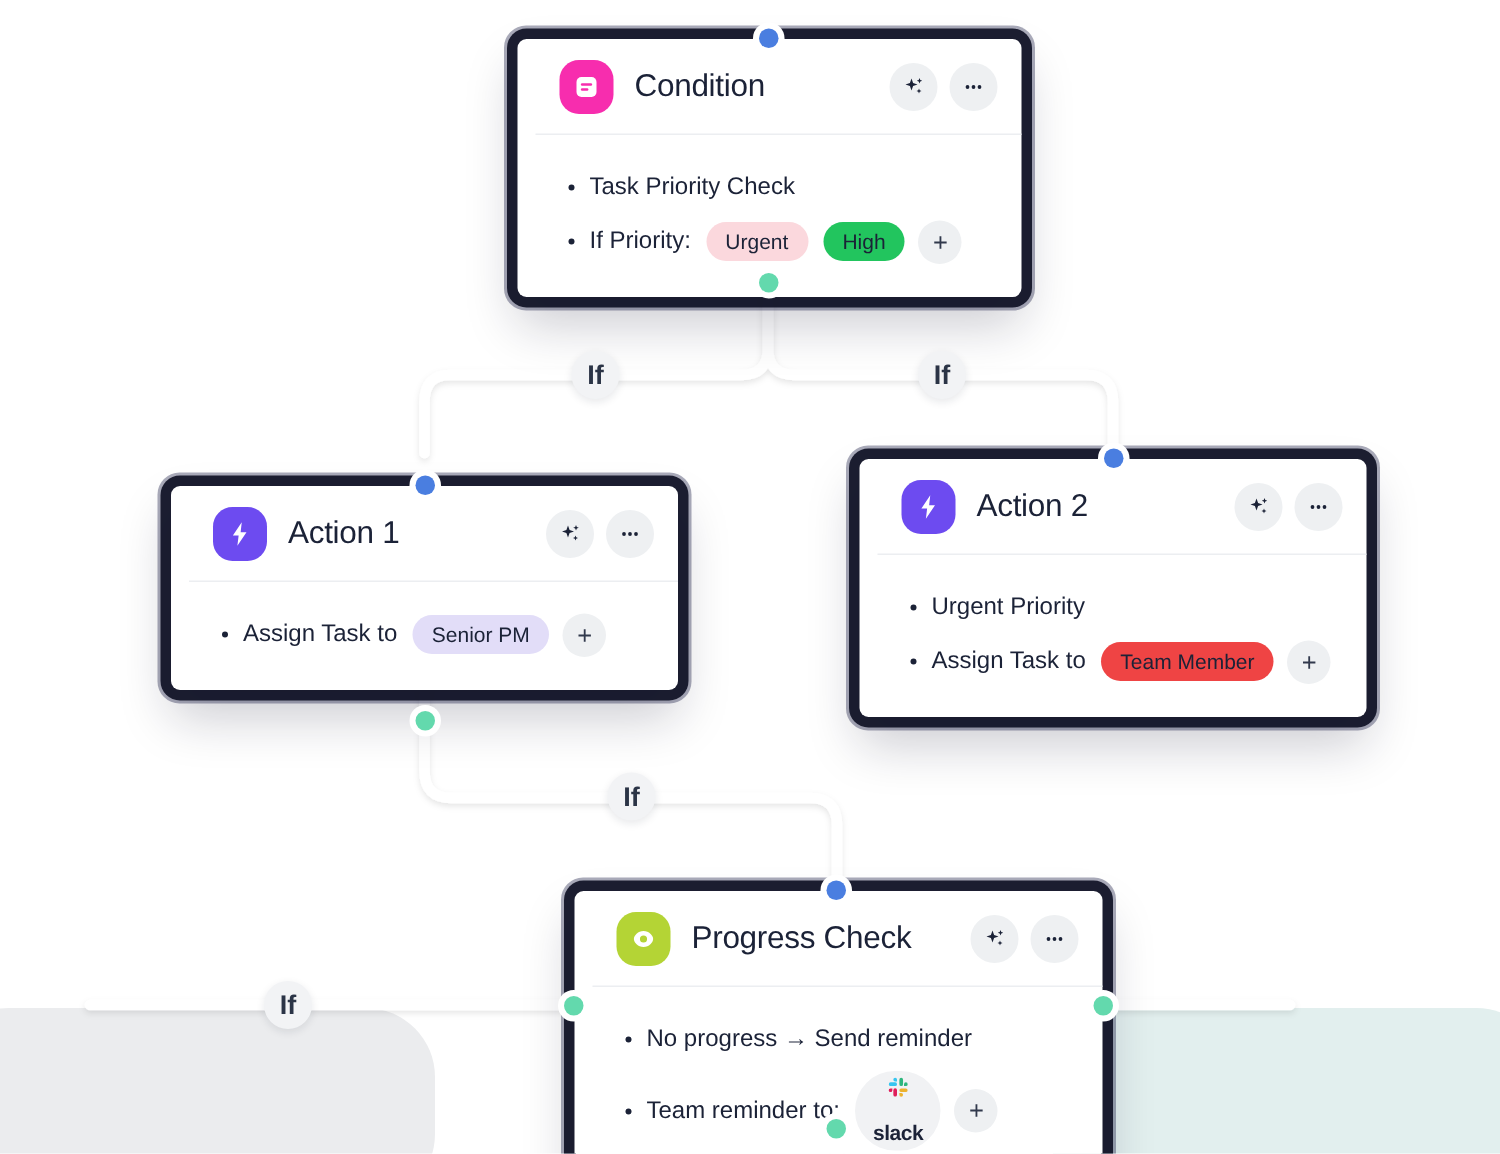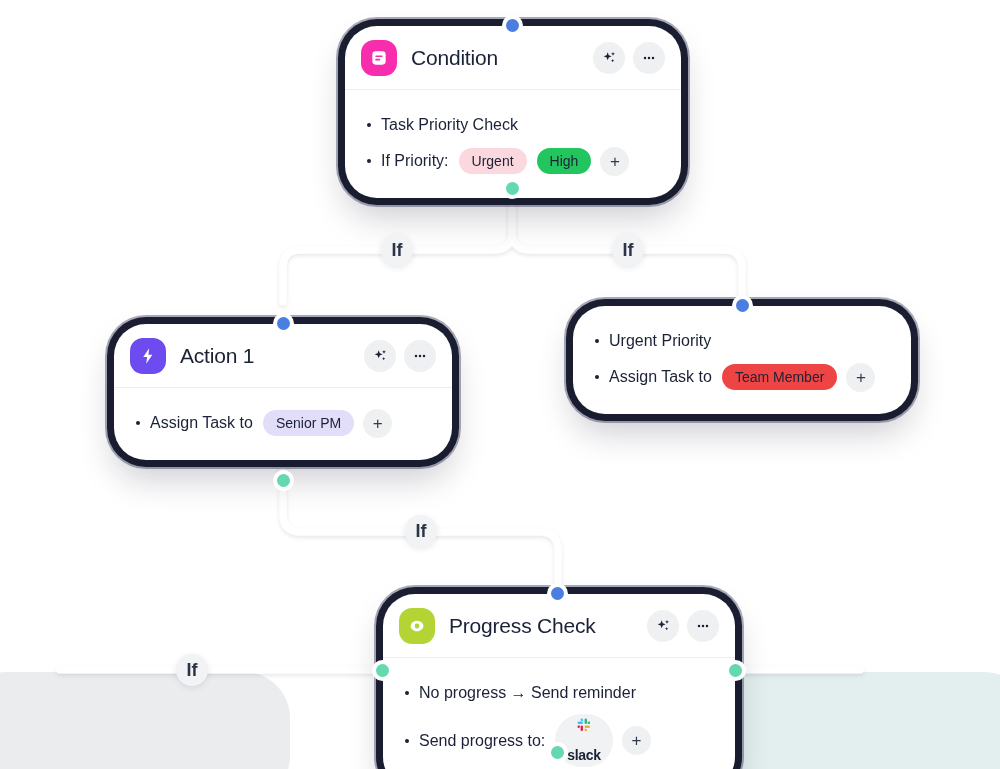--- a/index.html
+++ b/index.html
@@ -66,26 +66,27 @@
     justify-content: center;
     box-shadow: 0 2px 6px rgba(20,25,45,0.10);
     z-index: 6;
     cursor: pointer;
   }
 
   
   .node {
     position: absolute;
     background: #ffffff;
-    border-radius: 32px;
+    border-radius: 6px;
     box-shadow:
       0 0 0 7px rgba(16,18,38,0.93),
       0 0 0 9px rgba(40,42,80,0.40),
       0 18px 34px rgba(18,20,45,0.22);
     z-index: 4;
+    padding-left: 12px;
   }
 
   .node-head {
     display: flex;
     align-items: center;
     padding: 0 16px;
     height: 64px;
     border-bottom: 1px solid #eceef1;
   }
 
@@ -332,20 +333,44 @@
         <span class="pill pill-senior">Senior PM</span>
         <button class="plus-btn">+</button>
       </div>
     </div>
   </div>
 
   <div class="node" style="left:573px; top:306px; width:338px;">
 
     <div class="port port-in" style="left:163px; top:-7px;"></div>
 
+    <div class="node-head">
+      <div class="node-icon purple">
+        <svg width="20" height="20" viewBox="0 0 24 24" aria-hidden="true">
+          <path d="M13.4 2.6L6.3 13.2h4.6l-1 8.2 7.3-10.8h-4.7z" fill="#ffffff"></path>
+        </svg>
+      </div>
+      <div class="node-title">Action 2</div>
+      <div class="head-actions">
+        <button class="round-btn">
+          <svg width="16" height="16" viewBox="0 0 24 24" aria-hidden="true">
+            <path d="M10 3.5l1.6 4.4 4.4 1.6-4.4 1.6L10 15.5 8.4 11.1 4 9.5l4.4-1.6z" fill="#1b2237"></path>
+            <path d="M18 3l.8 2 2 .8-2 .8L18 8.6l-.8-2-2-.8 2-.8z" fill="#1b2237"></path>
+            <path d="M17.5 13.5l.7 1.8 1.8.7-1.8.7-.7 1.8-.7-1.8-1.8-.7 1.8-.7z" fill="#1b2237"></path>
+          </svg>
+        </button>
+        <button class="round-btn">
+          <svg width="16" height="16" viewBox="0 0 24 24" aria-hidden="true">
+            <circle cx="6" cy="12" r="1.9" fill="#1b2237"></circle>
+            <circle cx="12" cy="12" r="1.9" fill="#1b2237"></circle>
+            <circle cx="18" cy="12" r="1.9" fill="#1b2237"></circle>
+          </svg>
+        </button>
+      </div>
+    </div>
 
     <div class="node-body">
       <div class="bullet-row">
         <span class="bullet-dot"></span>
         <span class="bullet-text">Urgent Priority</span>
       </div>
       <div class="bullet-row">
         <span class="bullet-dot"></span>
         <span class="bullet-text">Assign Task to</span>
         <span class="pill pill-team">Team Member</span>
@@ -387,21 +412,21 @@
       </div>
     </div>
 
     <div class="node-body">
       <div class="bullet-row">
         <span class="bullet-dot"></span>
         <span class="bullet-text">No progress → Send reminder</span>
       </div>
       <div class="bullet-row">
         <span class="bullet-dot"></span>
-        <span class="bullet-text">Send progress to:</span>
+        <span class="bullet-text">Team reminder to:</span>
         <span class="pill pill-slack">
           <span style="display:flex;">
             <svg width="14" height="14" viewBox="0 0 24 24" aria-hidden="true">
               <path d="M5.0 15.1a2.1 2.1 0 1 1-2.1-2.1h2.1zM6.1 15.1a2.1 2.1 0 1 1 4.2 0v5.2a2.1 2.1 0 1 1-4.2 0z" fill="#e01e5a"></path>
               <path d="M8.2 5.0a2.1 2.1 0 1 1 2.1-2.1v2.1zM8.2 6.1a2.1 2.1 0 1 1 0 4.2H3.0a2.1 2.1 0 1 1 0-4.2z" fill="#36c5f0"></path>
               <path d="M18.3 8.2a2.1 2.1 0 1 1 2.1 2.1h-2.1zM17.2 8.2a2.1 2.1 0 1 1-4.2 0V3.0a2.1 2.1 0 1 1 4.2 0z" fill="#2eb67d"></path>
               <path d="M15.1 18.3a2.1 2.1 0 1 1-2.1 2.1v-2.1zM15.1 17.2a2.1 2.1 0 1 1 0-4.2h5.2a2.1 2.1 0 1 1 0 4.2z" fill="#ecb22e"></path>
             </svg>
           </span>
           <span>slack</span>

